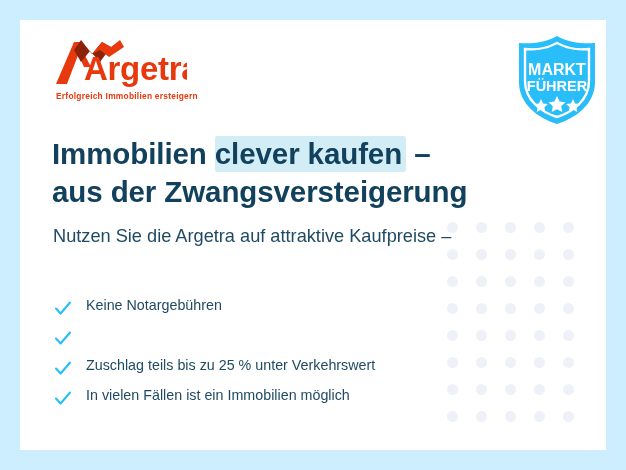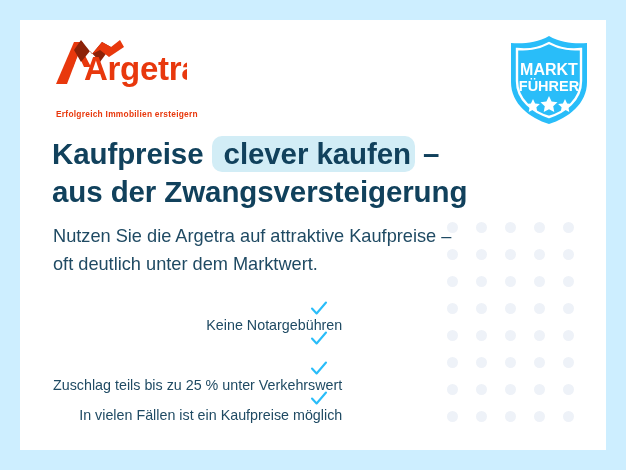--- a/index.html
+++ b/index.html
@@ -54,33 +54,33 @@
     position: absolute;
     left: 34px;
     top: 18px;
     z-index: 3;
   }
   .logo-mark {
     display: block;
   }
   .logo-tagline {
     display: block;
-    margin-top: 19px;
+    margin-top: 1px;
     margin-left: 2px;
     font-size: 8.4px;
     font-weight: bold;
     letter-spacing: 0.03em;
     color: #e8380d;
     white-space: nowrap;
   }
 
   
   .badge {
     position: absolute;
-    right: 14px;
+    right: 6px;
     top: 14px;
     width: 86px;
     height: 92px;
     z-index: 3;
     text-align: right;
   }
 
   
   .headline {
     position: absolute;
@@ -89,22 +89,22 @@
     z-index: 2;
     font-size: 29.5px;
     font-weight: bold;
     line-height: 1.28;
     color: #11415c;
     letter-spacing: -0.1px;
     white-space: nowrap;
   }
   .headline .hl {
     background: #d2edf6;
-    padding: 1px 4px 2px 12px;
-    border-radius: 10px;
+    padding: 1px 4px 2px 0;
+    border-radius: 2px;
   }
 
   
   .subheadline {
     position: absolute;
     left: 33px;
     top: 203px;
     z-index: 2;
     font-size: 18.2px;
     font-weight: normal;
@@ -116,23 +116,22 @@
   
   .benefits {
     position: absolute;
     left: 33px;
     top: 278px;
     z-index: 2;
     list-style: none;
   }
   .benefit {
     display: flex;
-    align-items: flex-end;
+    align-items: flex-start;
     height: 30px;
-    flex-direction: column;
   }
   .benefit .check-icon {
     flex: 0 0 auto;
     width: 20px;
     height: 20px;
     margin-right: 13px;
     display: block;
   }
   .benefit .benefit-label {
     font-size: 14.3px;
@@ -210,27 +209,26 @@
         <text x="43" y="57" text-anchor="middle" font-family="'Liberation Sans', sans-serif" font-size="14.5" font-weight="bold" fill="#ffffff">FÜHRER</text>
         <g fill="#ffffff">
           <path d="M27 65 L29.1 69.4 L33.9 70 L30.4 73.3 L31.3 78 L27 75.7 L22.7 78 L23.6 73.3 L20.1 70 L24.9 69.4 Z"></path>
           <path d="M43 62 L45.6 67.4 L51.5 68.2 L47.2 72.3 L48.3 78.1 L43 75.3 L37.7 78.1 L38.8 72.3 L34.5 68.2 L40.4 67.4 Z"></path>
           <path d="M59 65 L61.1 69.4 L65.9 70 L62.4 73.3 L63.3 78 L59 75.7 L54.7 78 L55.6 73.3 L52.1 70 L56.9 69.4 Z"></path>
         </g>
       </svg>
     </div>
 
     <h1 class="headline">
-      <span><span>Kaufpreise </span><span class="hl">clever kaufen</span><span> –</span></span><br>
+      <span><span>Immobilien </span><span class="hl">clever kaufen</span><span> –</span></span><br>
       <span>aus der Zwangsversteigerung</span>
     </h1>
 
     <p class="subheadline">
       <span>Nutzen Sie die Argetra auf attraktive Kaufpreise –</span><br>
-      <span>oft deutlich unter dem Marktwert.</span>
     </p>
 
     <ul class="benefits">
       <li class="benefit">
         <svg class="check-icon" viewBox="0 0 20 20">
           <path d="M3 10.5 L7.6 15.5 L17 4.5" fill="none" stroke="#29bdf9" stroke-width="2.1" stroke-linecap="round" stroke-linejoin="round"></path>
         </svg>
         <span class="benefit-label">Keine Notargebühren</span>
       </li>
       <li class="benefit">
@@ -241,18 +239,18 @@
       <li class="benefit">
         <svg class="check-icon" viewBox="0 0 20 20">
           <path d="M3 10.5 L7.6 15.5 L17 4.5" fill="none" stroke="#29bdf9" stroke-width="2.1" stroke-linecap="round" stroke-linejoin="round"></path>
         </svg>
         <span class="benefit-label">Zuschlag teils bis zu 25 % unter Verkehrswert</span>
       </li>
       <li class="benefit">
         <svg class="check-icon" viewBox="0 0 20 20">
           <path d="M3 10.5 L7.6 15.5 L17 4.5" fill="none" stroke="#29bdf9" stroke-width="2.1" stroke-linecap="round" stroke-linejoin="round"></path>
         </svg>
-        <span class="benefit-label">In vielen Fällen ist ein Kaufpreise möglich</span>
+        <span class="benefit-label">In vielen Fällen ist ein Immobilien möglich</span>
       </li>
     </ul>
 
   </div>
 </div>
 
 </body></html>

